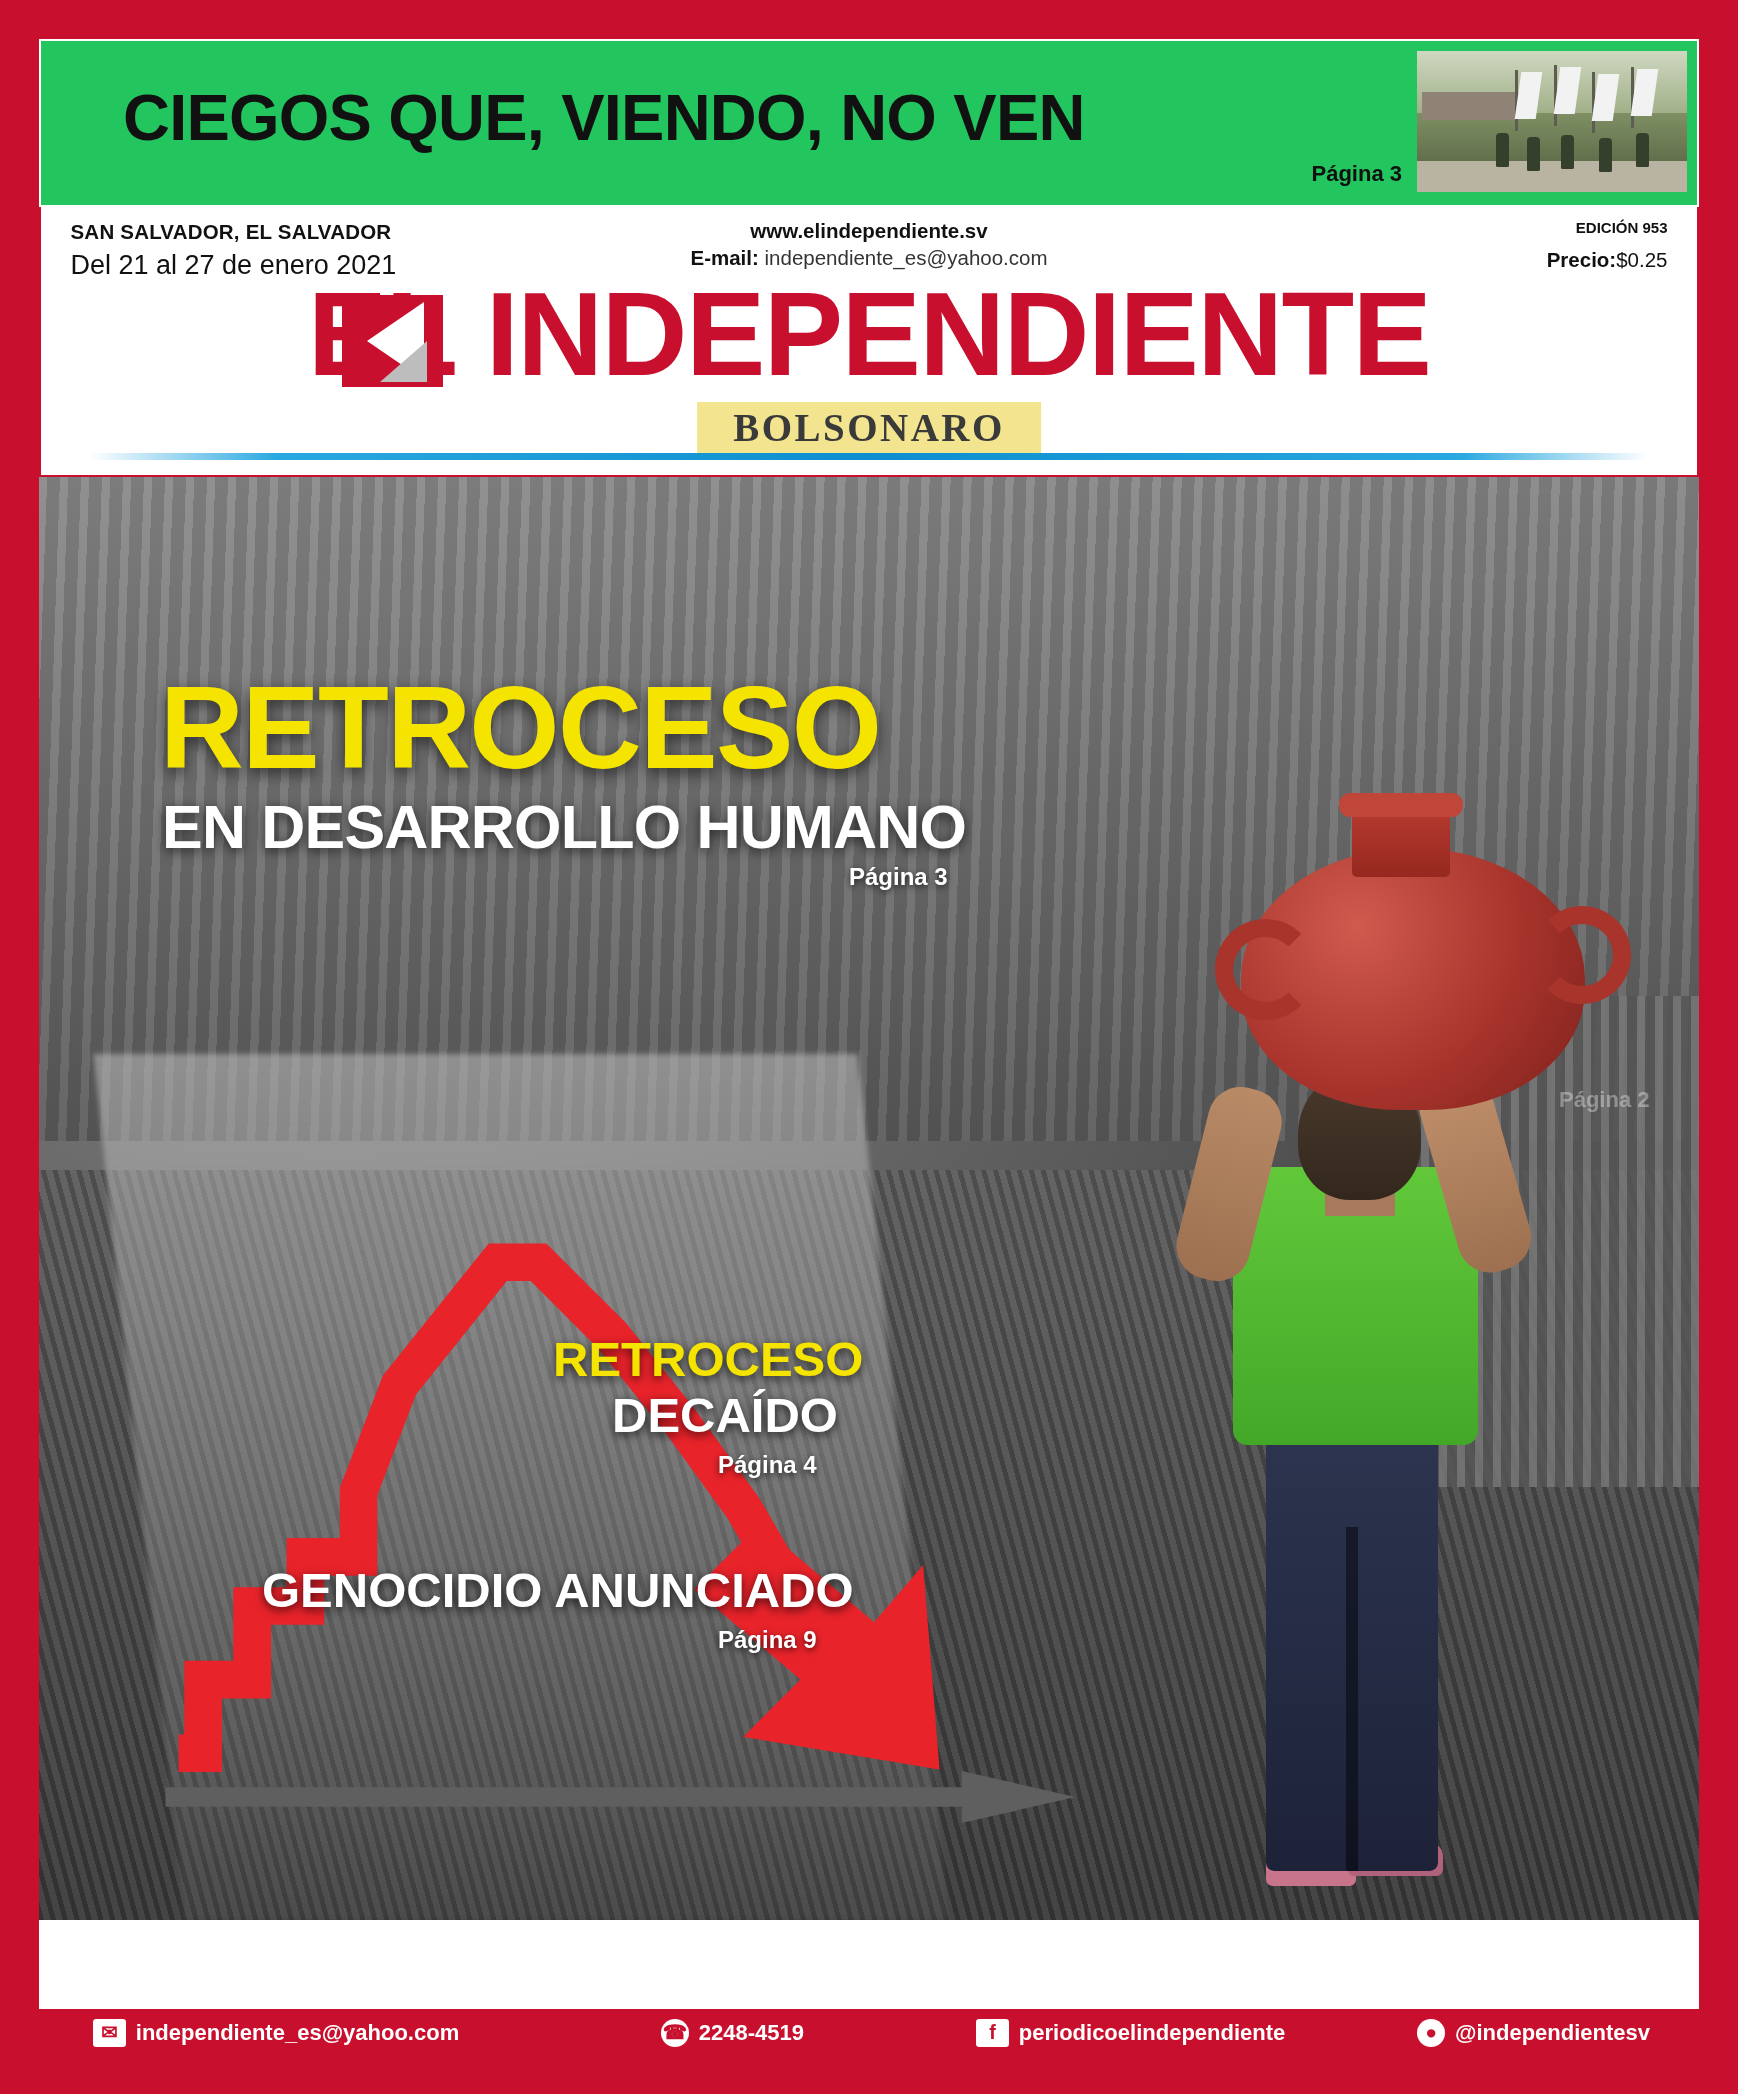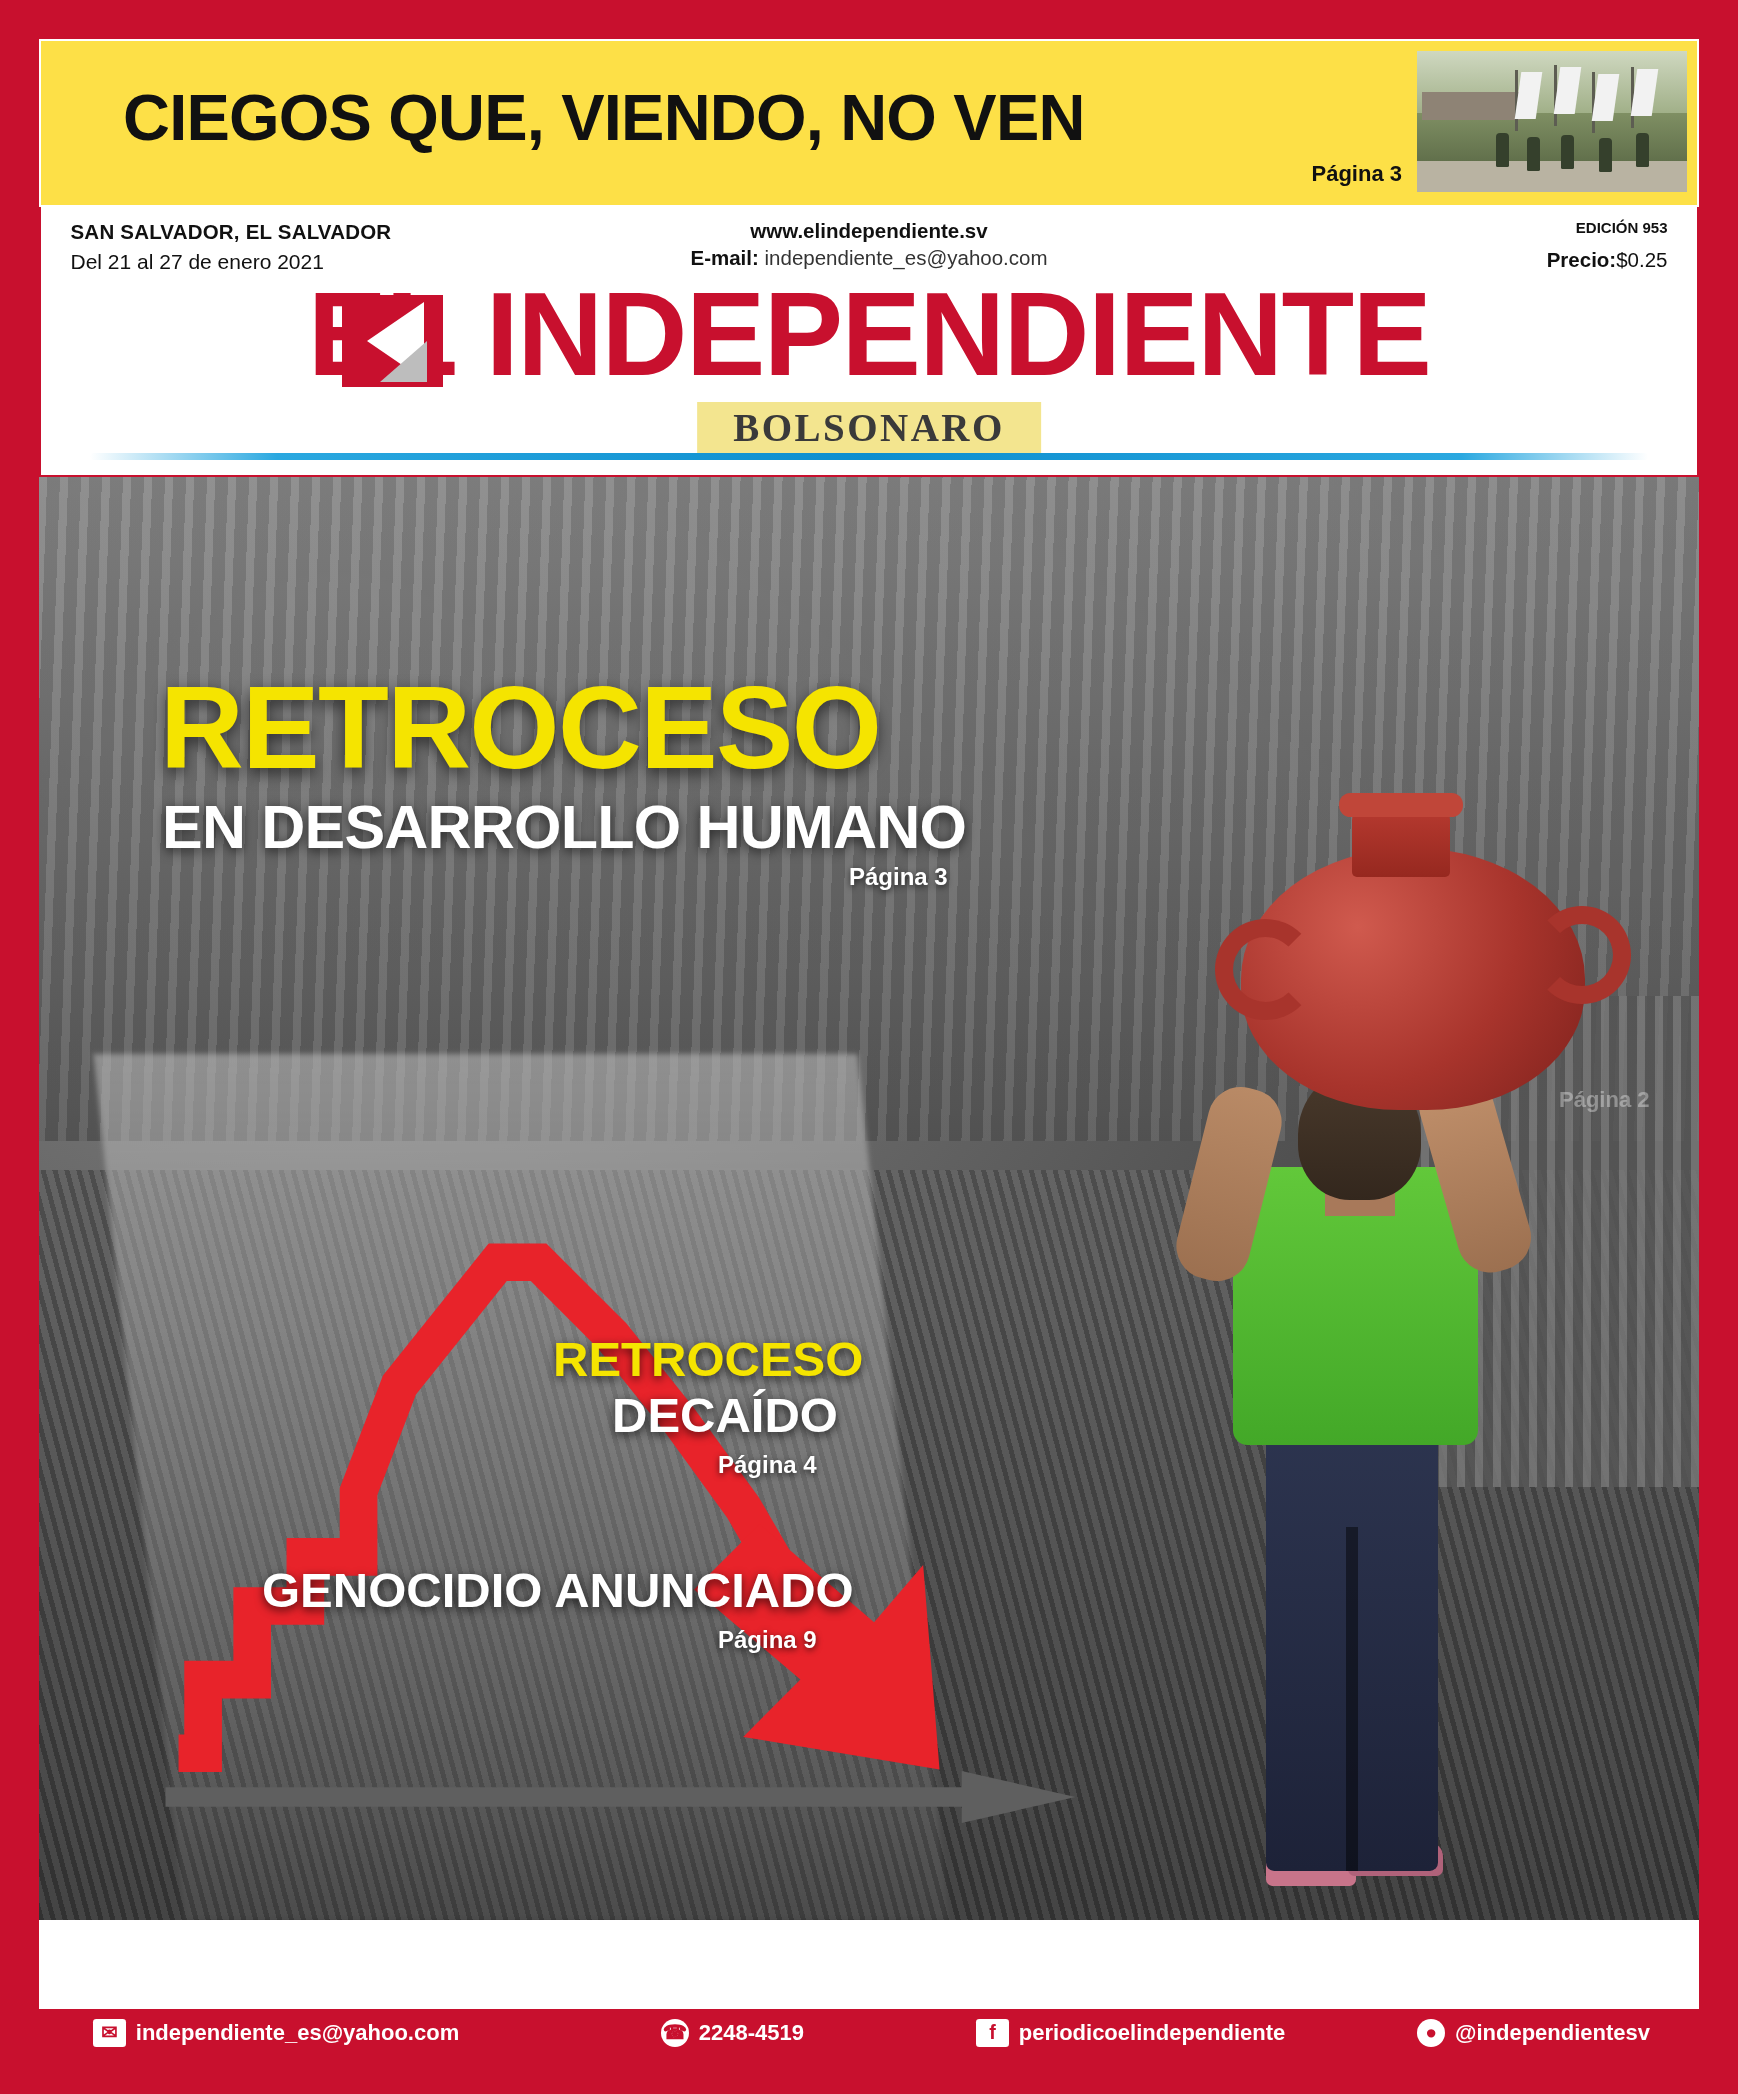--- a/index.html
+++ b/index.html
@@ -28,21 +28,21 @@
     top: 39px;
     right: 39px;
     bottom: 39px;
     background: #ffffff;
   }
 
   
   .top-banner {
     position: relative;
     height: 168px;
-    background: #fde047;
+    background: #22c55e;
     border: 2.5px solid #ffffff;
     box-sizing: border-box;
     display: flex;
     align-items: center;
   }
   .top-banner-headline {
     position: absolute;
     left: 82px;
     top: 39px;
     font-size: 65px;
@@ -116,21 +116,21 @@
     position: absolute;
     left: 29.5px; top: 13px;
     font-size: 20.5px;
     font-weight: bold;
     color: #111111;
     letter-spacing: 0.2px;
   }
   .mh-dates {
     position: absolute;
     left: 29.5px; top: 43px;
-    font-size: 21px;
+    font-size: 27px;
     color: #111111;
   }
   .mh-web {
     position: absolute;
     left: 50%;
     transform: translateX(-50%);
     top: 11.5px;
     font-size: 20.5px;
     font-weight: bold;
     color: #111111;

